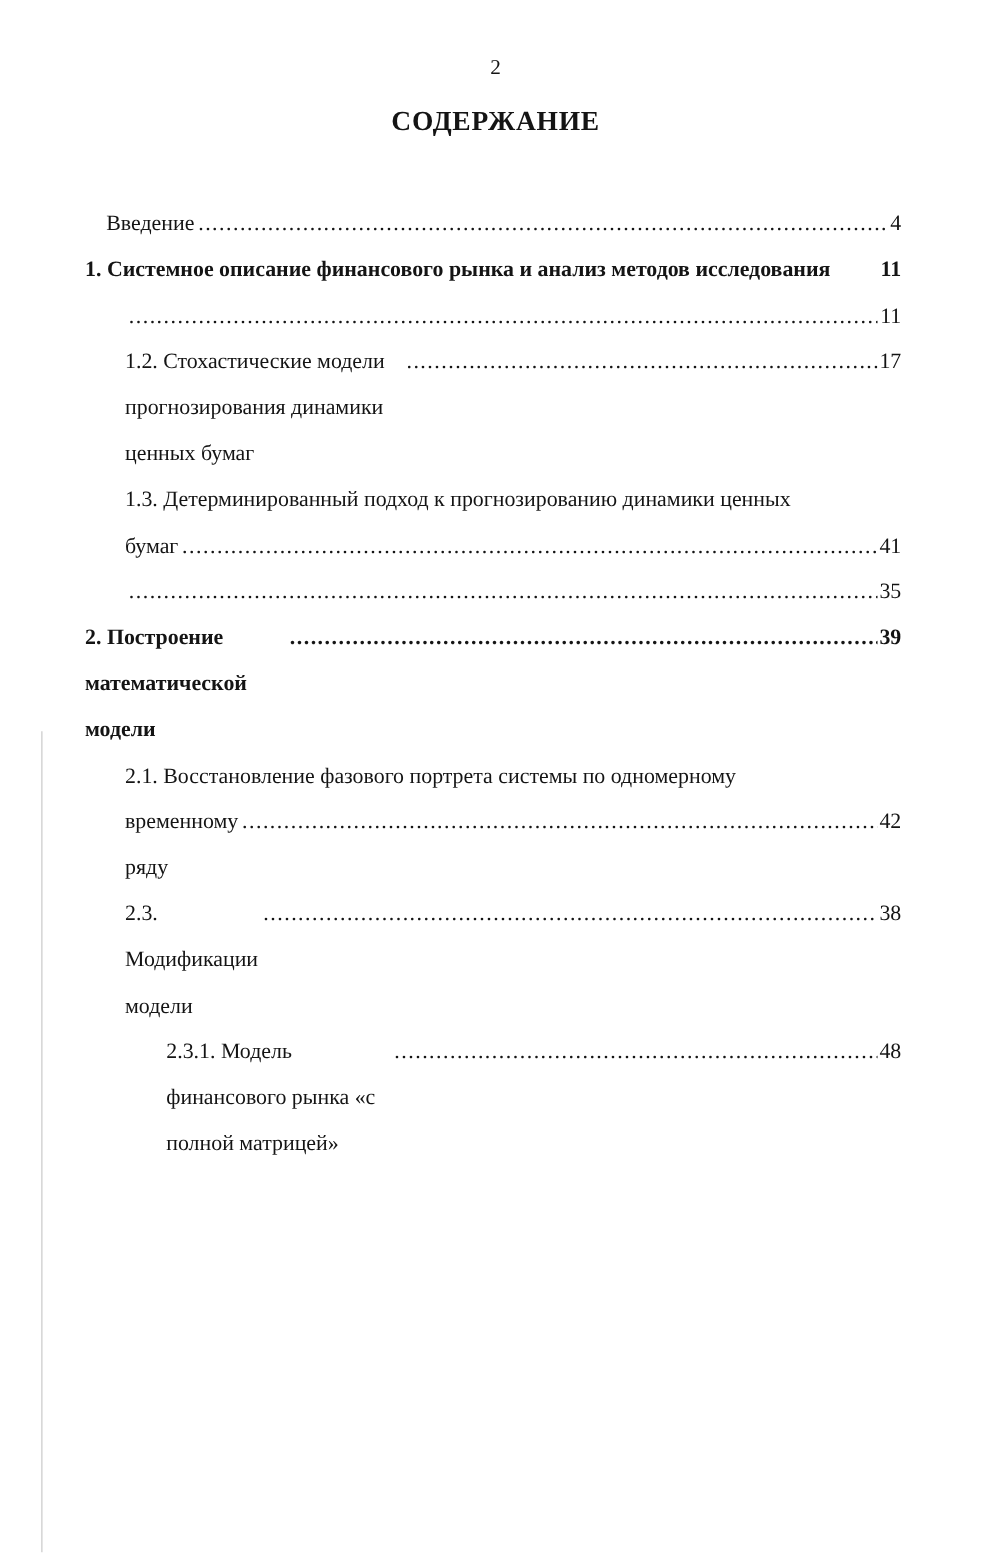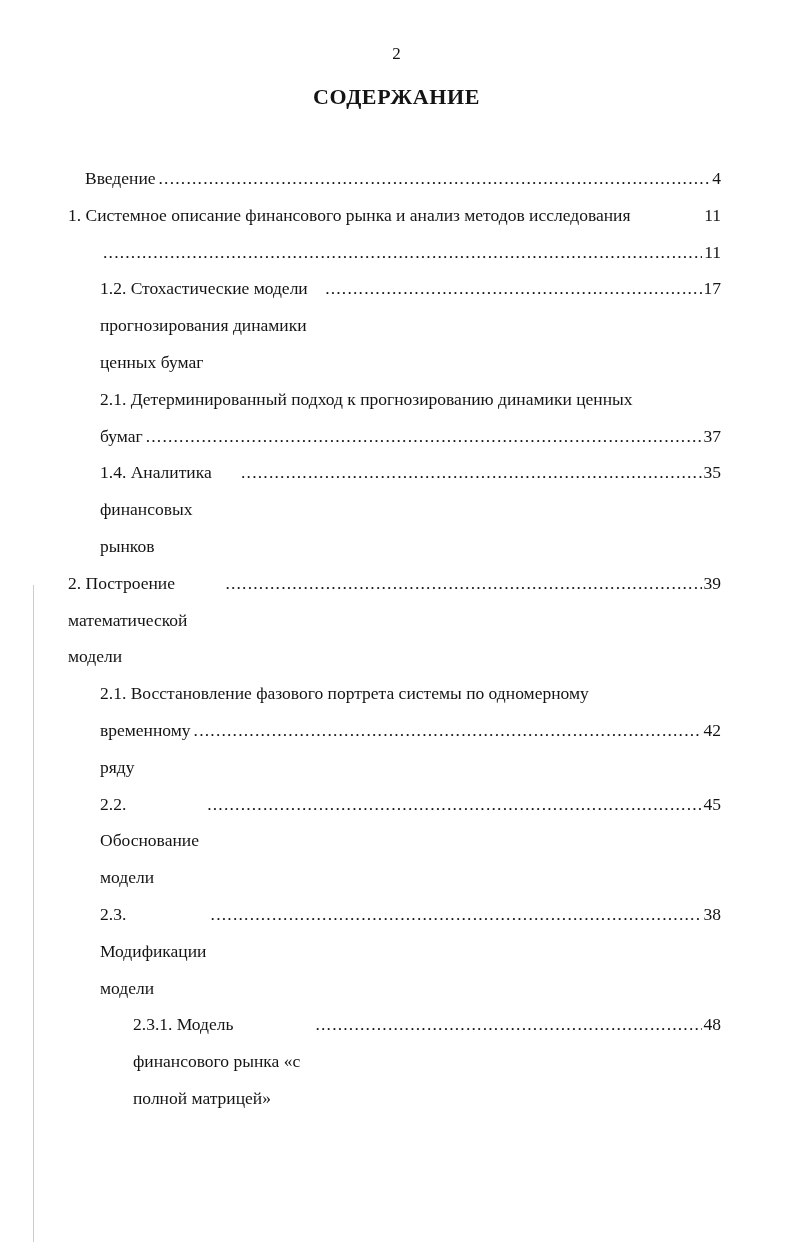--- a/index.html
+++ b/index.html
@@ -27,21 +27,21 @@
     margin: 50px 72px 0 68px;
     font-size: 17.5px;
   }
   .entry-line { line-height: 36.8px; }
   .entry-line.last {
     display: flex;
     align-items: baseline;
   }
   .t { flex: 0 1 auto; }
   .indent-intro      { padding-left: 17px; }
-  .indent-chapter    { padding-left: 0; }
+  .indent-chapter    { padding-left: 0; font-weight: bold; }
   .indent-section    { padding-left: 32px; }
   .indent-subsection { padding-left: 65px; }
   .leader {
     flex: 1 1 auto;
     min-width: 4px;
     overflow: hidden;
     white-space: nowrap;
     margin: 0 2px 0 3px;
   }
   .leader::after {
@@ -87,30 +87,29 @@
         </div>
       </div>
       <div class="entry indent-section">
         <div class="entry-line last">
           <span class="t">1.2. Стохастические модели прогнозирования динамики ценных бумаг</span>
           <span class="leader"></span>
           <span class="pg">17</span>
         </div>
       </div>
       <div class="entry indent-section">
-        <div class="entry-line">2.1. Детерминированный подход к прогнозированию динамики ценных</div>
+        <div class="entry-line">1.3. Детерминированный подход к прогнозированию динамики ценных</div>
         <div class="entry-line last">
           <span class="t">бумаг</span>
           <span class="leader"></span>
-          <span class="pg">37</span>
+          <span class="pg">41</span>
         </div>
       </div>
       <div class="entry indent-section">
         <div class="entry-line last">
-          <span class="t">1.4. Аналитика финансовых рынков</span>
           <span class="leader"></span>
           <span class="pg">35</span>
         </div>
       </div>
       <div class="entry indent-chapter">
         <div class="entry-line last">
           <span class="t">2. Построение математической модели</span>
           <span class="leader"></span>
           <span class="pg">39</span>
         </div>
@@ -118,27 +117,20 @@
       <div class="entry indent-section">
         <div class="entry-line">2.1. Восстановление фазового портрета системы по одномерному</div>
         <div class="entry-line last">
           <span class="t">временному ряду</span>
           <span class="leader"></span>
           <span class="pg">42</span>
         </div>
       </div>
       <div class="entry indent-section">
         <div class="entry-line last">
-          <span class="t">2.2. Обоснование модели</span>
-          <span class="leader"></span>
-          <span class="pg">45</span>
-        </div>
-      </div>
-      <div class="entry indent-section">
-        <div class="entry-line last">
           <span class="t">2.3. Модификации модели</span>
           <span class="leader"></span>
           <span class="pg">38</span>
         </div>
       </div>
       <div class="entry indent-subsection">
         <div class="entry-line last">
           <span class="t">2.3.1. Модель финансового рынка «с полной матрицей»</span>
           <span class="leader"></span>
           <span class="pg">48</span>

